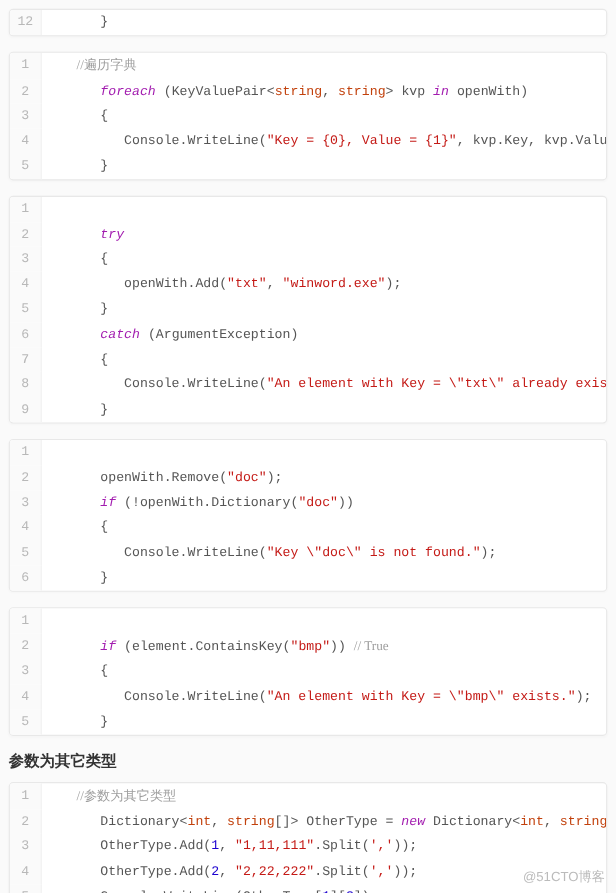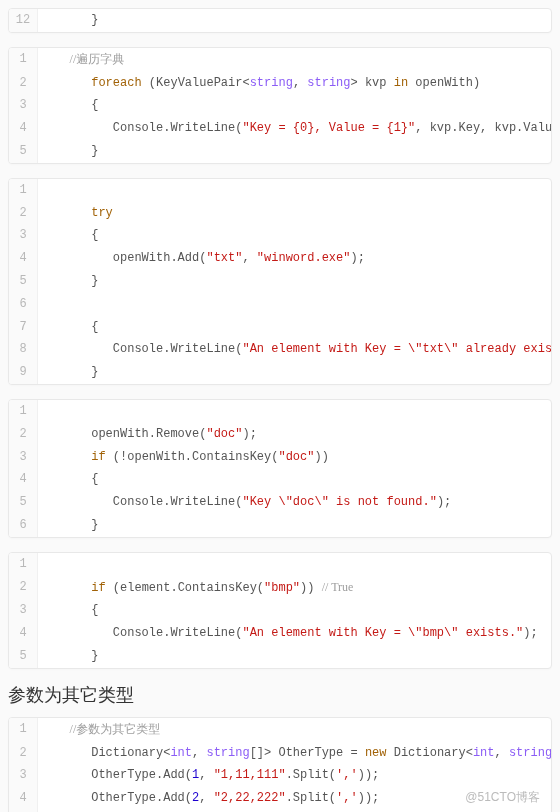--- a/index.html
+++ b/index.html
@@ -32,33 +32,33 @@
     user-select: none;
     flex-shrink: 0;
     border-right: 1px solid #f0f0f0;
   }
   .code {
     padding-left: 10px;
     white-space: pre;
     color: #555;
   }
   .cm { color: #9e9e9e; font-family: Liberation Serif, serif; }       
-  .kw { color: #a16207; }       
-  .ty { color: #8b5cf6; }       
+  .kw { color: #a21caf; font-style: italic; }       
+  .ty { color: #c2410c; }       
   .st { color: #c41a16; }       
   .nu { color: #1c00cf; }       
   .section-heading {
-    font-size: 18px;
-    font-weight: 400;
+    font-size: 14px;
+    font-weight: 700;
     color: #333;
     margin: 10px 0 10px 0;
   }
   .watermark {
     position: fixed;
-    right: 20px;
+    right: 10px;
     bottom: 6px;
     font-size: 12px;
     color: #bbb;
   }
 </style>
 </head>
 <body>
 
 <div class="code-block">
     <div class="code-line">
@@ -103,20 +103,21 @@
     <div class="code-line">
       <div class="gutter">4</div>
       <div class="code"><span>         openWith.Add(</span><span class="st">"txt"</span><span>, </span><span class="st">"winword.exe"</span><span>);</span></div>
     </div>
     <div class="code-line">
       <div class="gutter">5</div>
       <div class="code"><span>      }</span></div>
     </div>
     <div class="code-line">
       <div class="gutter">6</div>
+      <div class="code"><span>      </span><span class="kw">catch</span><span> (ArgumentException)</span></div>
     </div>
     <div class="code-line">
       <div class="gutter">7</div>
       <div class="code"><span>      {</span></div>
     </div>
     <div class="code-line">
       <div class="gutter">8</div>
       <div class="code"><span>         Console.WriteLine(</span><span class="st">"An element with Key = \"txt\" already exists."</span></div>
     </div>
     <div class="code-line">
@@ -127,21 +128,21 @@
 <div class="code-block">
     <div class="code-line">
       <div class="gutter">1</div>
     </div>
     <div class="code-line">
       <div class="gutter">2</div>
       <div class="code"><span>      openWith.Remove(</span><span class="st">"doc"</span><span>);</span></div>
     </div>
     <div class="code-line">
       <div class="gutter">3</div>
-      <div class="code"><span>      </span><span class="kw">if</span><span> (!openWith.ContainsKey(</span><span class="st">"doc"</span><span>))</span></div>
+      <div class="code"><span>      </span><span class="kw">if</span><span> (!openWith.Dictionary(</span><span class="st">"doc"</span><span>))</span></div>
     </div>
     <div class="code-line">
       <div class="gutter">4</div>
       <div class="code"><span>      {</span></div>
     </div>
     <div class="code-line">
       <div class="gutter">5</div>
       <div class="code"><span>         Console.WriteLine(</span><span class="st">"Key \"doc\" is not found."</span><span>);</span></div>
     </div>
     <div class="code-line">

